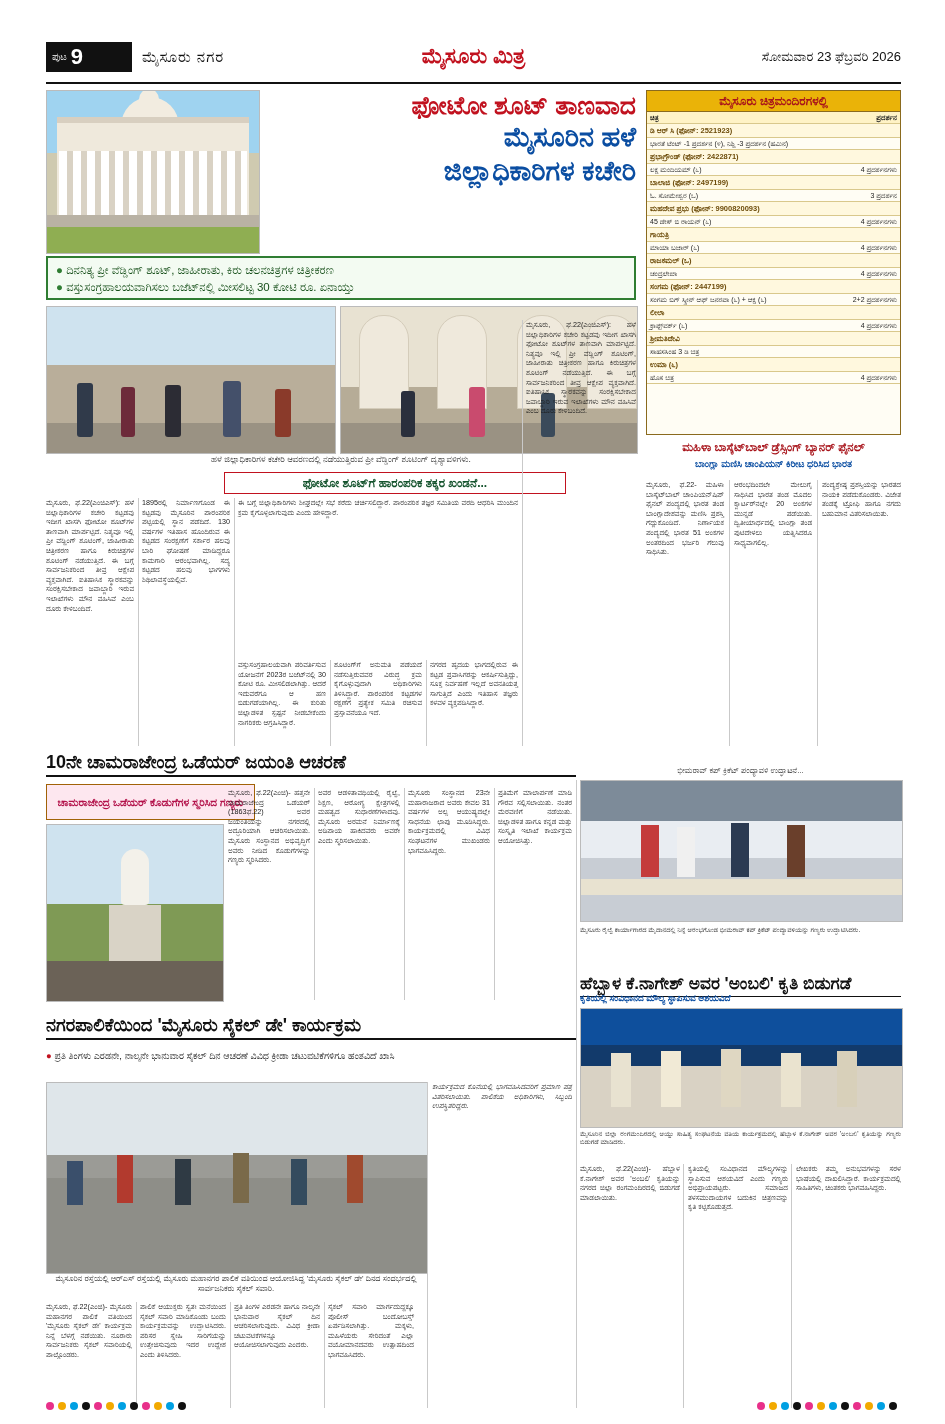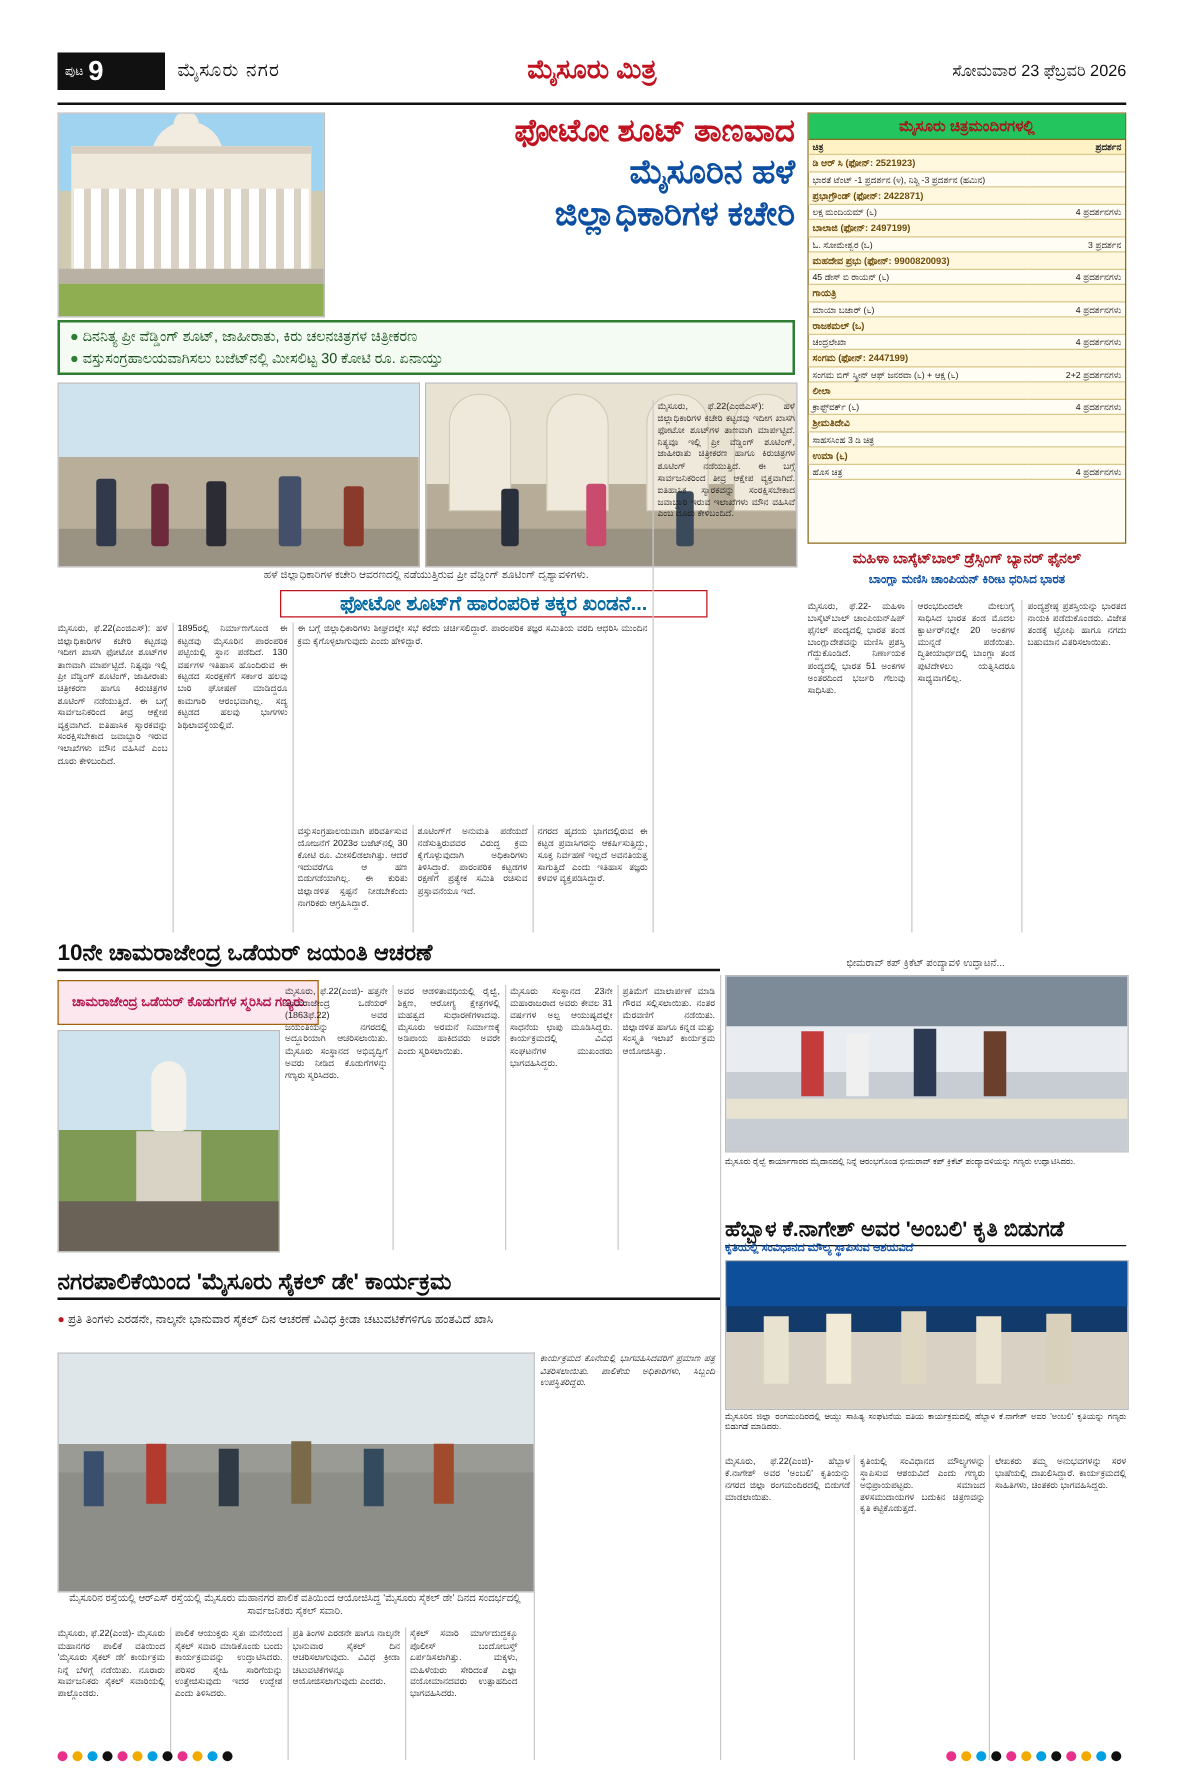--- a/index.html
+++ b/index.html
@@ -48,29 +48,29 @@
   .ph1{left:0;width:288px;background:linear-gradient(#cfe3ef 0 40%,#b9ae9a 40% 100%);}
   .ph2{left:294px;width:296px;background:linear-gradient(#e8e2d2 0 55%,#b6ac97 55% 100%);}
   .ph .fig{position:absolute;bottom:16px;border-radius:3px;}
   .ph .ground{position:absolute;left:0;bottom:0;width:100%;height:30px;background:#9a9283;}
   .ph .arch{position:absolute;top:8px;width:48px;height:92px;background:#efe9dc;border-radius:24px 24px 0 0;border:1px solid #d4ccba;}
   .capt{position:absolute;left:0;top:414px;width:590px;font-size:8.5px;color:#333;text-align:center;}
 
   
   .redbox{position:absolute;left:178px;top:432px;width:340px;height:20px;border:1px solid #c1121f;
      display:flex;align-items:center;justify-content:center;}
-  .redbox span{font-size:16px;font-weight:bold;color:#0369a1;}
+  .redbox span{font-size:12px;font-weight:bold;color:#14532d;}
 
   
   .col{position:absolute;font-size:7.2px;line-height:9.6px;color:#1a1a1a;text-align:justify;}
   .colrule{position:absolute;width:1px;background:#c9c9c9;}
 
   
   .rail{position:absolute;left:600px;top:50px;width:255px;height:345px;border:1px solid #8a6a1e;box-sizing:border-box;background:#fffdf4;}
-  .rail-head{height:20px;background:#22c55e;border-bottom:1px solid #8a6a1e;display:flex;align-items:center;justify-content:center;}
+  .rail-head{height:20px;background:#eab308;border-bottom:1px solid #8a6a1e;display:flex;align-items:center;justify-content:center;}
   .rail-head span{font-size:12px;font-weight:bold;color:#a8141b;}
   .rail table{width:100%;border-collapse:collapse;}
   .rail td{font-size:7px;padding:1.5px 3px;border-bottom:1px solid #d9c88c;color:#1a1a1a;vertical-align:top;}
   .rail tr.theatre td{background:#fff8de;font-weight:bold;font-size:7.5px;color:#6d4c0b;}
   .rail td.r{text-align:right;width:72px;}
 
   
   .rail2{position:absolute;left:600px;top:400px;width:255px;}
   .rail2 .h1{font-size:11.5px;font-weight:bold;color:#a8141b;text-align:center;line-height:15px;}
   .rail2 .h2{font-size:9.5px;font-weight:bold;color:#0b4ea2;text-align:center;line-height:13px;margin-top:2px;}

